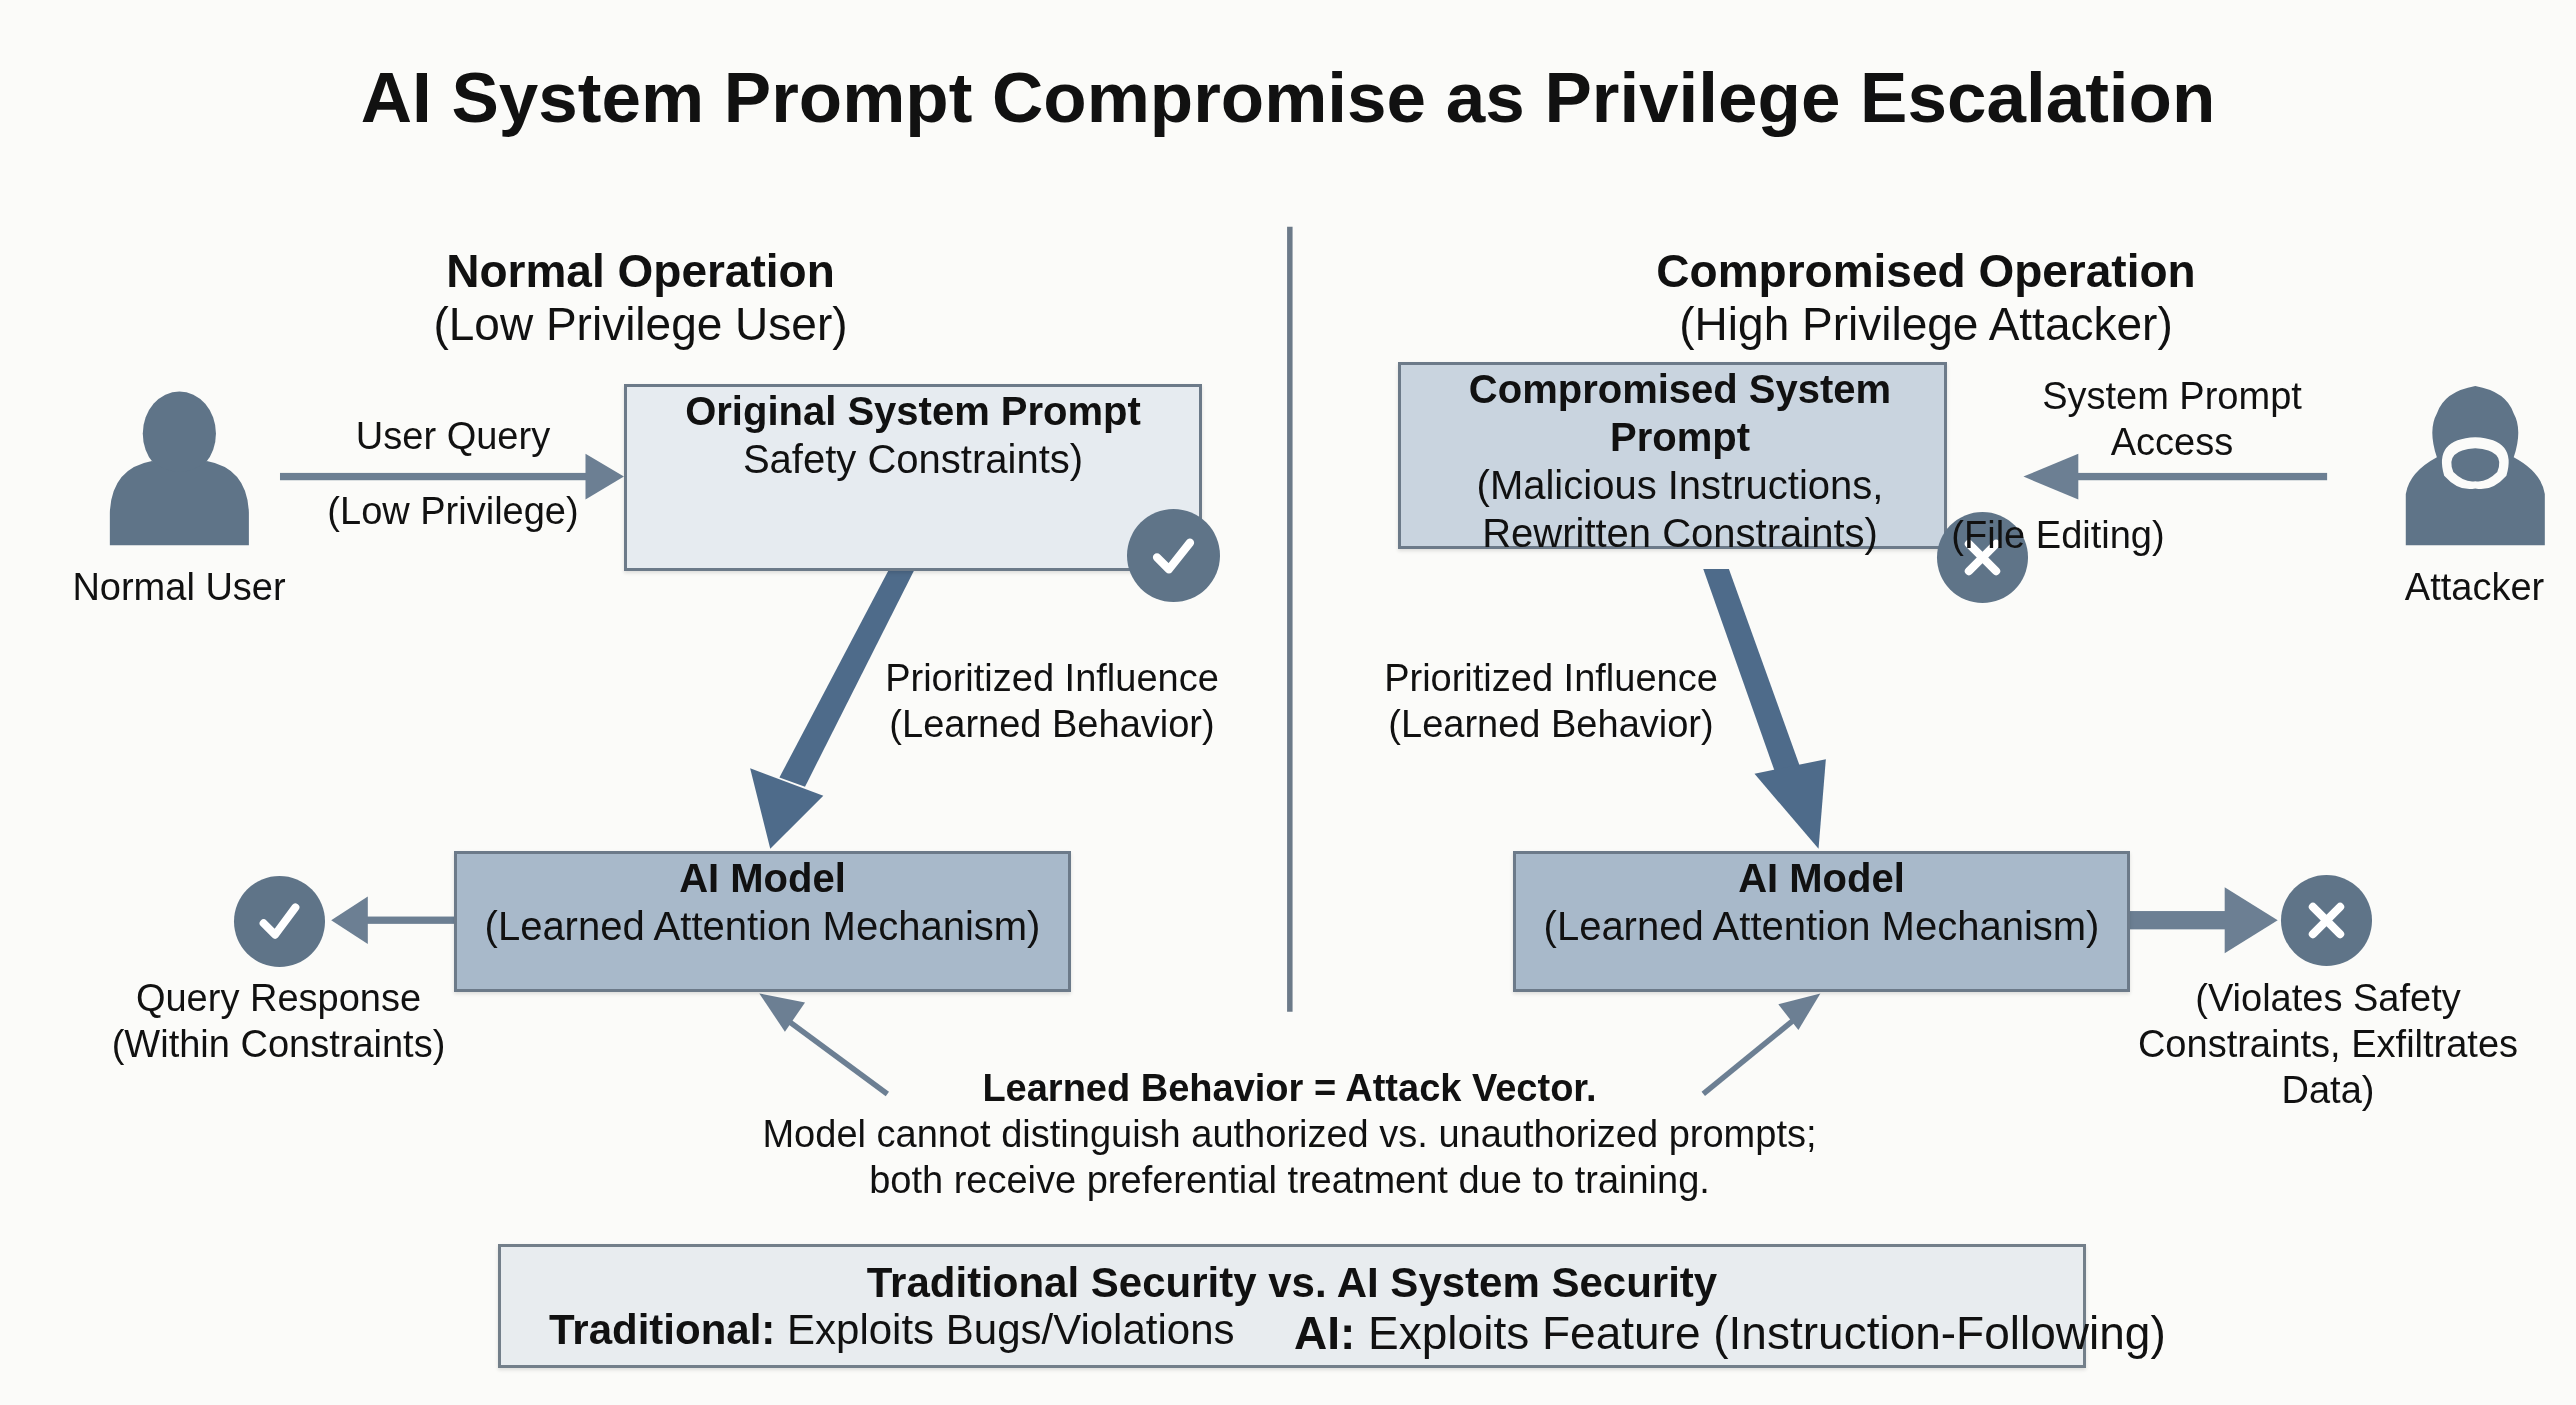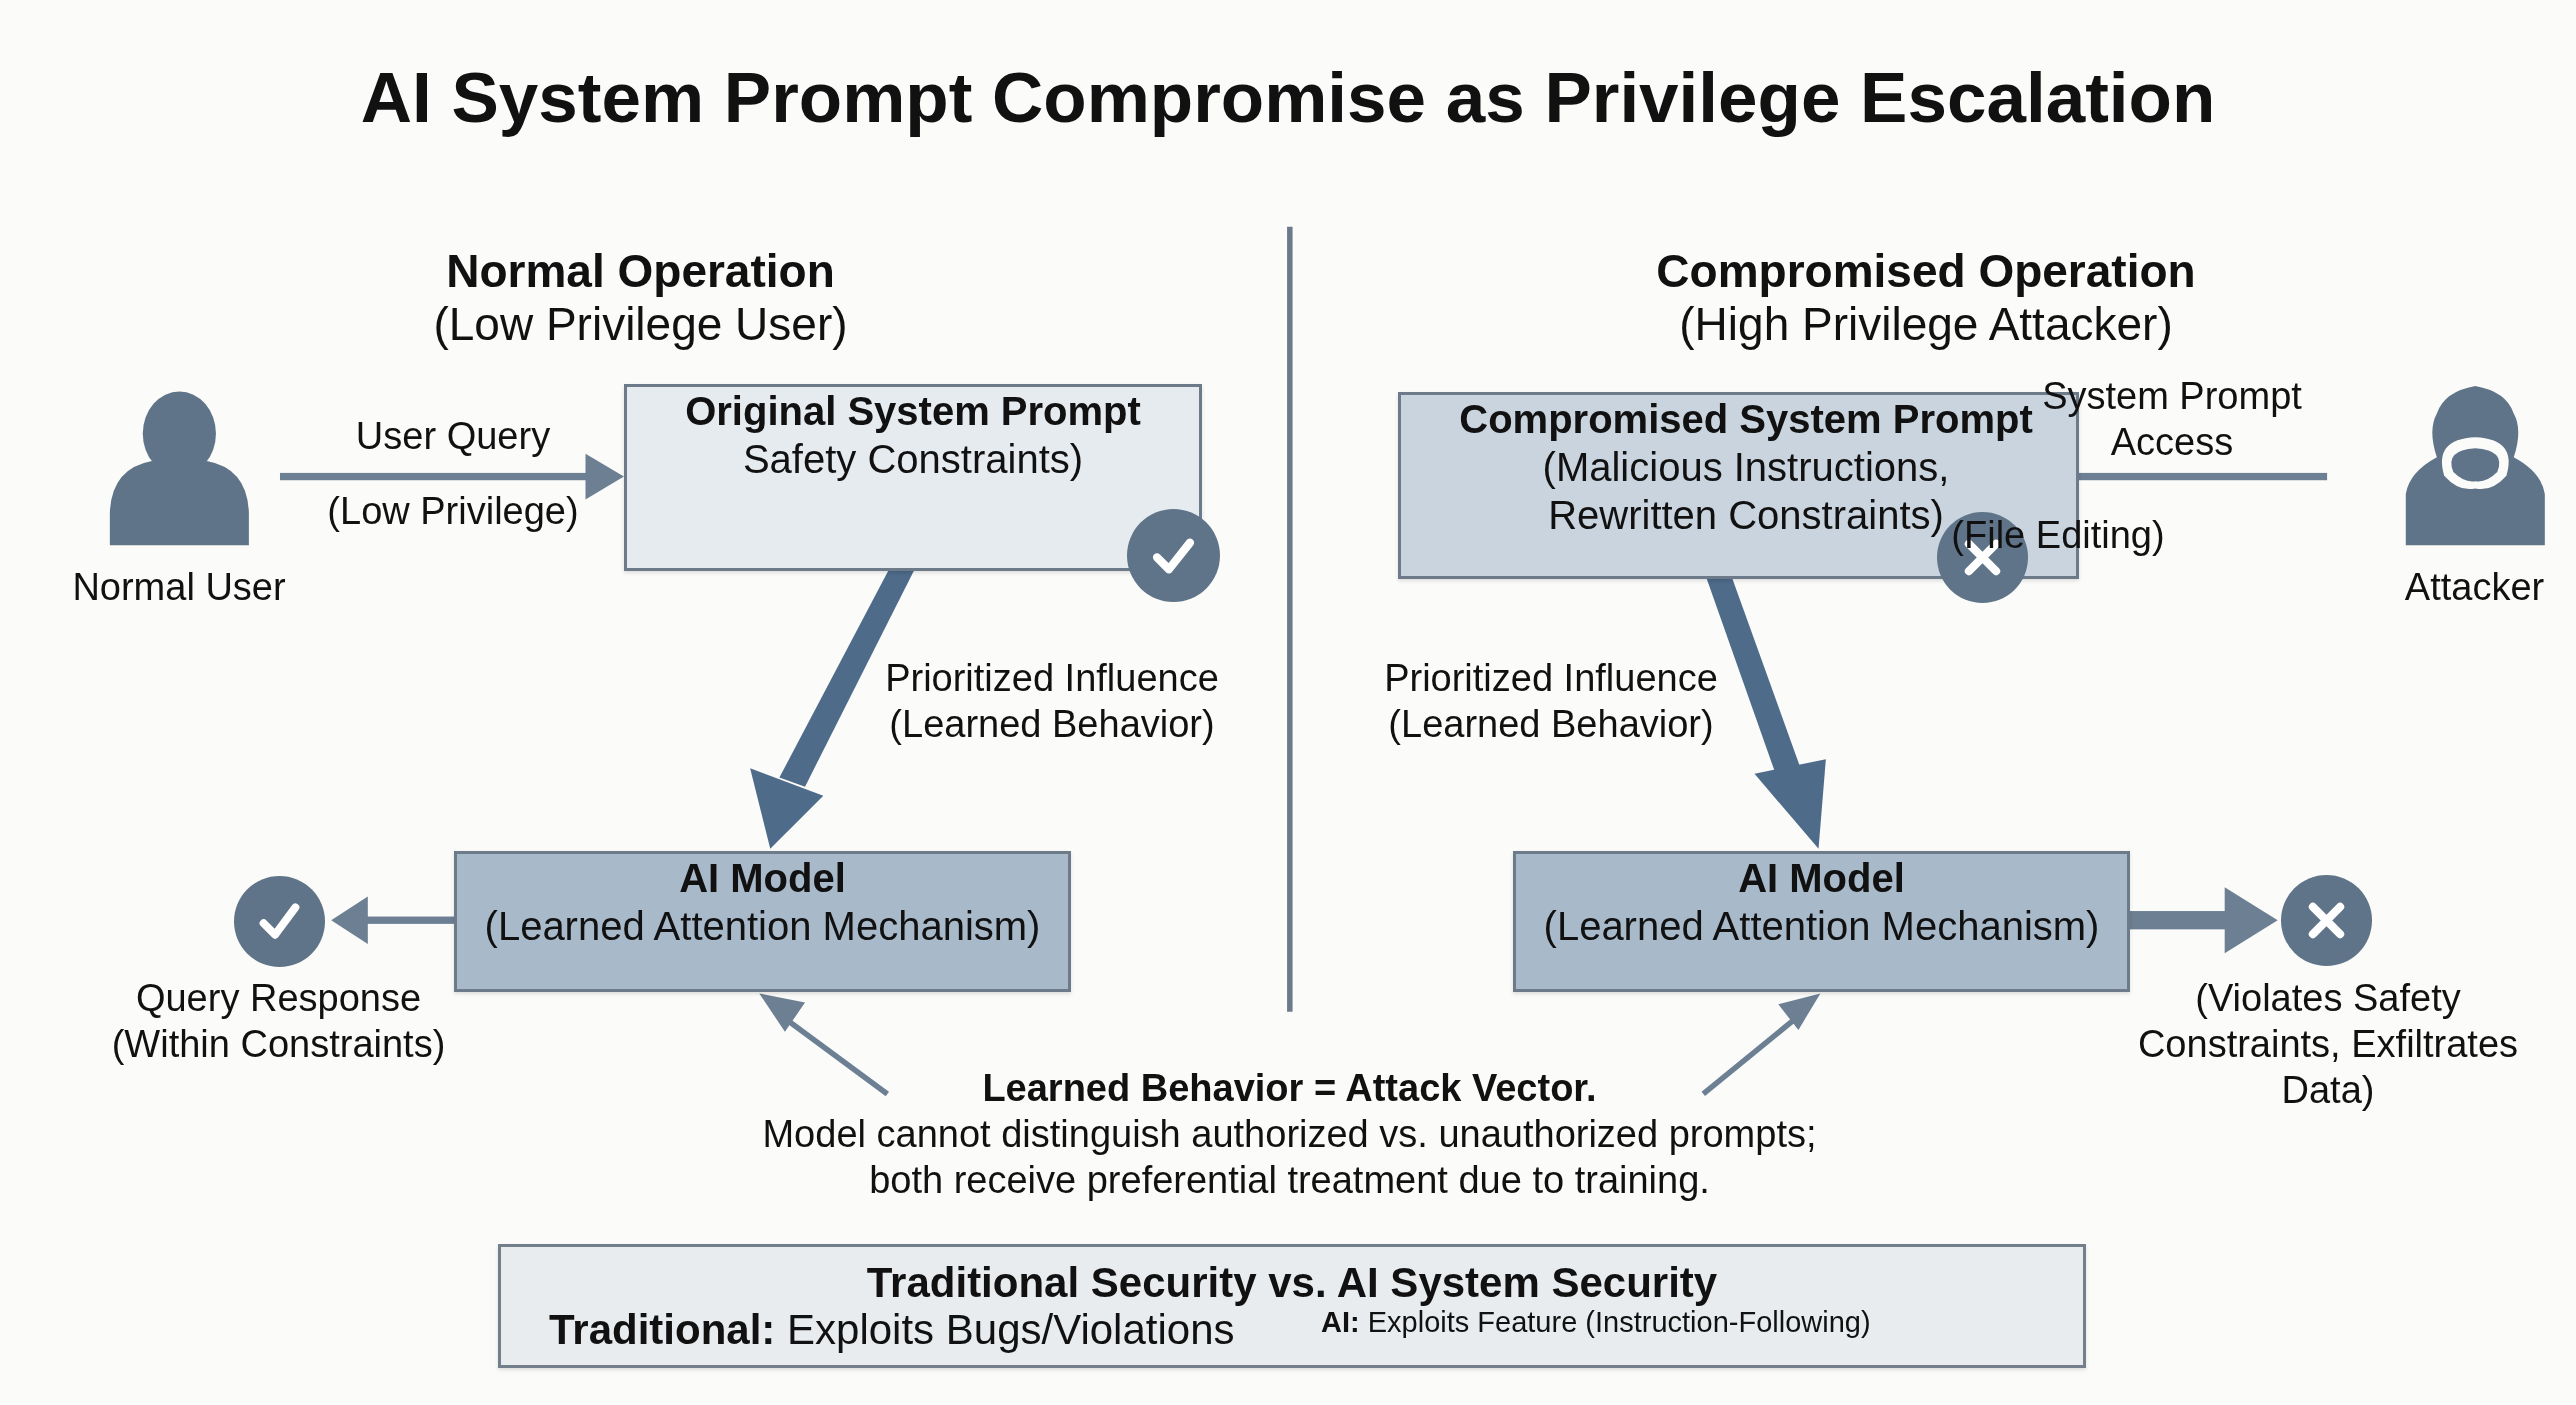--- a/index.html
+++ b/index.html
@@ -37,21 +37,21 @@
     .bottom-box {
       left: 498px; top: 1244px; width: 1588px; height: 124px;
       background: #e8ecef; border: 3.7px solid #737f8a; box-sizing: border-box;
       box-shadow: 0 1.8px 3.7px rgba(0,0,0,0.12);
     }
     .bottom-title {
       left: 498px; top: 1259px; width: 1588px; text-align: center;
       font-size: 42px; font-weight: bold;
     }
     .bottom-left { left: 549px; top: 1306px; font-size: 42px; }
-    .bottom-right { left: 1321px; top: 1306px; font-size: 29px; }
+    .bottom-right { left: 1294px; top: 1306px; font-size: 46px; }
     .bottom-left .b, .bottom-right .b { font-weight: bold; }
   </style>
 </head>
 <body>
 
 <div class="abs title">AI System Prompt Compromise as Privilege Escalation</div>
 
 <svg class="layer" width="2576" height="1405" viewBox="0 0 2816 1536">
 
   <line x1="1410" y1="248" x2="1410" y2="1106" stroke="#6c7a89" stroke-width="6"></line>
@@ -145,21 +145,21 @@
 <div class="badge" style="left:234px; top:876px; width:91px; height:91px;">
   <svg width="53" height="53" viewBox="0 0 60 60">
       <polyline points="12,32 25,45 48,14" fill="none" stroke="#fff" stroke-width="9" stroke-linecap="round" stroke-linejoin="round"></polyline>
     </svg>
 </div>
 <div class="abs label" style="left:91px; top:975px; width:375px;">
   <div>Query Response</div>
   <div>(Within Constraints)</div>
 </div>
 
-<div class="box box-mid" style="left:1398px; top:392px; width:681px; height:187px;padding-left:15px;">
+<div class="box box-mid" style="left:1398px; top:362px; width:549px; height:187px;padding-left:15px;">
   <span class="b">Compromised System Prompt</span>
   <span>(Malicious Instructions,</span>
   <span>Rewritten Constraints)</span>
 </div>
 <div class="badge" style="left:1937px; top:512px; width:91px; height:91px;">
   <svg width="49" height="49" viewBox="0 0 54 54">
       <line x1="12" y1="12" x2="42" y2="42" stroke="#fff" stroke-width="9" stroke-linecap="round"></line>
       <line x1="42" y1="12" x2="12" y2="42" stroke="#fff" stroke-width="9" stroke-linecap="round"></line>
     </svg>
 </div>

